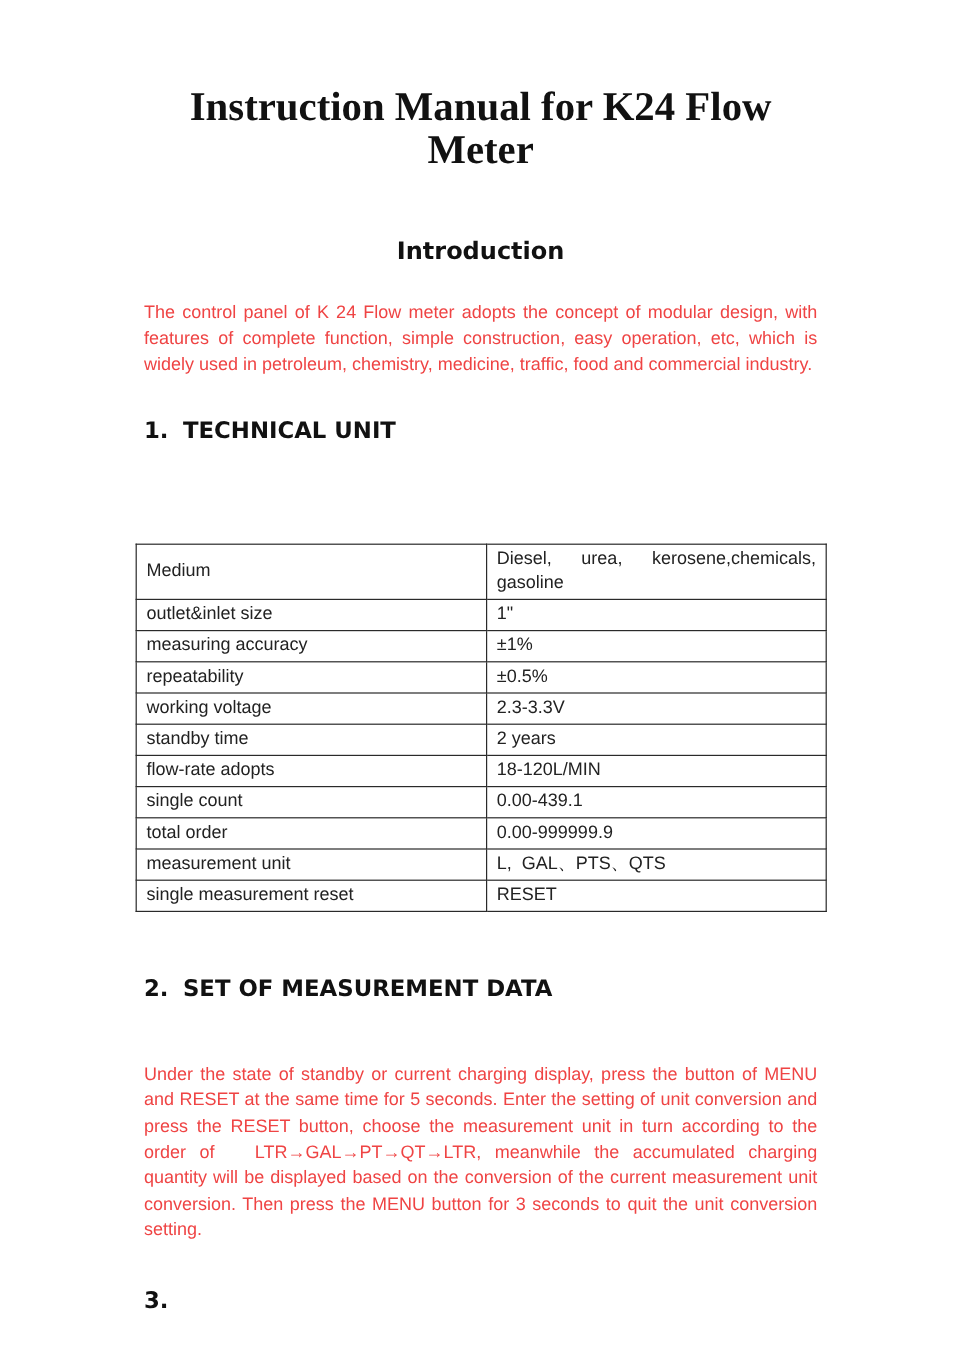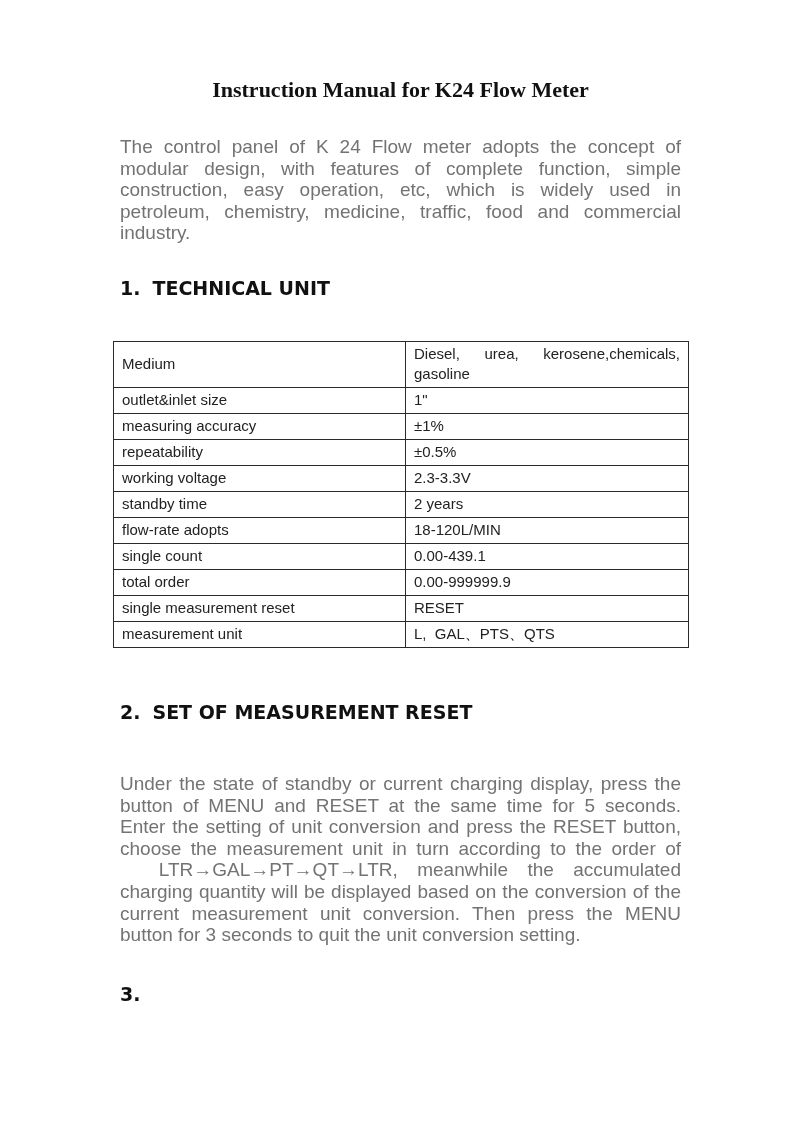--- a/index.html
+++ b/index.html
@@ -15,56 +15,56 @@
     width: 800px;
     height: 1131px;
     padding: 60px 119px 0 120px;
     background: #ffffff;
   }
   .doc-title {
     margin-top: 12px;
     text-align: center;
     font-family: "Liberation Serif", "DejaVu Serif", serif;
     font-weight: 700;
-    font-size: 22px;
+    font-size: 34px;
     line-height: 36px;
     color: #111111;
   }
   .intro-heading {
     margin-top: 52px;
     text-align: center;
     font-family: "DejaVu Sans", "Liberation Sans", sans-serif;
     font-weight: 700;
     font-size: 20px;
     line-height: 26px;
     color: #111111;
   }
   .body-paragraph {
     margin-top: 28px;
-    font-size: 19px;
+    font-size: 15px;
     line-height: 21.6px;
     text-align: justify;
-    color: #737373;
+    color: #ef4444;
   }
   .section-heading {
     font-family: "DejaVu Sans", "Liberation Sans", sans-serif;
     font-weight: 700;
     font-size: 19px;
     line-height: 25px;
     color: #111111;
     display: flex;
     align-items: baseline;
   }
   .section-heading .num { flex: 0 0 auto; }
   .section-heading .txt { margin-left: 12px; }
   .h-technical { margin-top: 32px; }
   .h-setunit   { margin-top: 52px; }
   .h-error     { margin-top: 36px; }
   .spec-table {
-    margin-top: 40px;
+    margin-top: 81px;
     margin-left: -7px;
     width: 575px;
     border-collapse: collapse;
     table-layout: fixed;
     font-size: 15px;
     color: #222222;
   }
   .spec-table td {
     border: 1px solid #2a2a2a;
     padding: 2px 8px 3px 8px;
@@ -76,20 +76,21 @@
   .spec-table td.value-cell { width: 283px; text-align: justify; }
   .para-setunit { margin-top: 48px; }
 </style>
 </head>
 <body>
 
 <div class="page">
 
   <h1 class="doc-title">Instruction Manual for K24 Flow Meter</h1>
 
+  <h2 class="intro-heading">Introduction</h2>
 
   <p class="body-paragraph">The control panel of K 24 Flow meter adopts the concept of modular design, with features of complete function, simple construction, easy operation, etc, which is widely used in petroleum, chemistry, medicine, traffic, food and commercial industry.</p>
 
   <h3 class="section-heading h-technical">
     <span class="num">1.</span>
     <span class="txt">TECHNICAL UNIT</span>
   </h3>
 
   <table class="spec-table">
     <tbody>
@@ -123,33 +124,33 @@
       </tr>
       <tr>
         <td class="label-cell">single count</td>
         <td class="value-cell">0.00-439.1</td>
       </tr>
       <tr>
         <td class="label-cell">total order</td>
         <td class="value-cell">0.00-999999.9</td>
       </tr>
       <tr>
+        <td class="label-cell">measurement unit</td>
+        <td class="value-cell">L, &nbsp;GAL、PTS、QTS</td>
+      </tr>
+      <tr>
         <td class="label-cell">single measurement reset</td>
         <td class="value-cell">RESET</td>
-      </tr>
-      <tr>
-        <td class="label-cell">measurement unit</td>
-        <td class="value-cell">L, &nbsp;GAL、PTS、QTS</td>
       </tr>
     </tbody>
   </table>
 
   <h3 class="section-heading h-setunit">
     <span class="num">2.</span>
-    <span class="txt">SET OF MEASUREMENT RESET</span>
+    <span class="txt">SET OF MEASUREMENT DATA</span>
   </h3>
 
   <p class="body-paragraph para-setunit">Under the state of standby or current charging display, press the button of MENU and RESET at the same time for 5 seconds. Enter the setting of unit conversion and press the RESET button, choose the measurement unit in turn according to the order of &nbsp;&nbsp;LTR→GAL→PT→QT→LTR, meanwhile the accumulated charging quantity will be displayed based on the conversion of the current measurement unit conversion. Then press the MENU button for 3 seconds to quit the unit conversion setting.</p>
 
   <h3 class="section-heading h-error">
     <span class="num">3.</span>
   </h3>
 
 </div>
 

